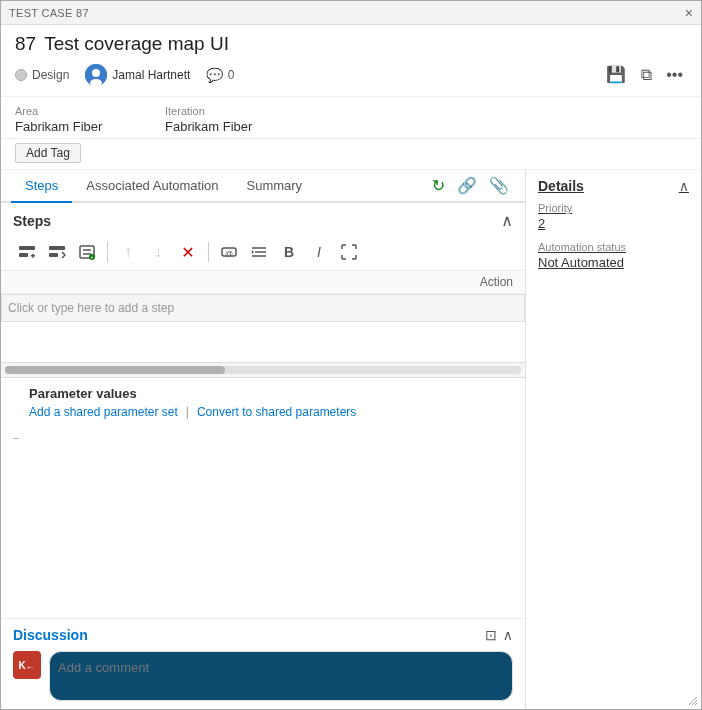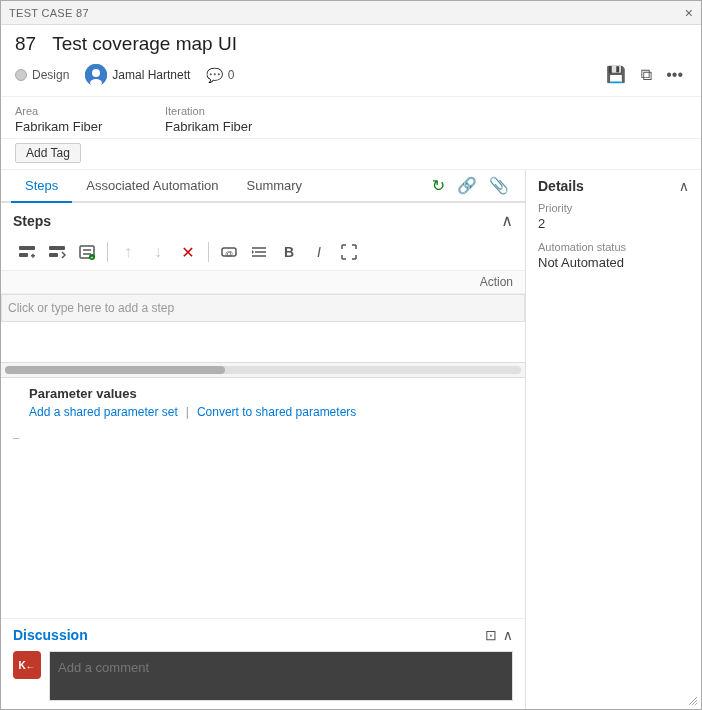--- a/index.html
+++ b/index.html
@@ -5,21 +5,21 @@
     * { box-sizing: border-box; margin: 0; padding: 0; }
     body { font-family: 'Segoe UI', Arial, sans-serif; font-size: 13px; background: #fff; color: #333; width: 702px; height: 710px; overflow: hidden; }
 
     .window { width: 702px; height: 710px; border: 1px solid #aaa; background: #fff; display: flex; flex-direction: column; position: relative; }
 
     .title-bar { background: #f3f3f3; border-bottom: 1px solid #ddd; padding: 4px 8px; display: flex; align-items: center; justify-content: space-between; height: 24px; }
     .title-bar-text { font-size: 11px; color: #666; text-transform: uppercase; letter-spacing: 0.3px; }
     .close-btn { font-size: 14px; color: #666; cursor: pointer; background: none; border: none; line-height: 1; }
 
     .work-item-header { padding: 8px 14px 6px 14px; border-bottom: 1px solid #eee; }
-    .work-item-id-title { display: flex; align-items: center; gap: 16px; font-size: 19px; font-weight: 300; color: #1e1e1e; margin-bottom: 8px; }
+    .work-item-id-title { display: flex; align-items: center; gap: 8px; font-size: 19px; font-weight: 300; color: #1e1e1e; margin-bottom: 8px; }
     .work-item-id { font-weight: 400; }
 
     .meta-bar { display: flex; align-items: center; gap: 16px; padding: 0 0 4px 0; }
     .status-badge { display: flex; align-items: center; gap: 5px; font-size: 12px; color: #555; }
     .status-dot { width: 12px; height: 12px; border-radius: 50%; background: #ccc; border: 1px solid #aaa; }
     .avatar-placeholder { width: 22px; height: 22px; background: #3a7dc9; border-radius: 50%; }
     .user-info { display: flex; align-items: center; gap: 5px; font-size: 12px; color: #333; }
     .comment-badge { display: flex; align-items: center; gap: 4px; font-size: 12px; color: #555; }
     .comment-icon { color: #e07040; font-size: 14px; }
     .toolbar-actions { margin-left: auto; display: flex; align-items: center; gap: 6px; }
@@ -72,23 +72,23 @@
     .param-sep { color: #999; }
 
     .discussion-section { padding: 8px 12px; border-top: 1px solid #eee; }
     .discussion-header { display: flex; align-items: center; justify-content: space-between; margin-bottom: 8px; }
     .discussion-title { font-size: 14px; font-weight: 600; color: #0078d4; }
     .discussion-icons { display: flex; align-items: center; gap: 6px; }
     .disc-icon { background: none; border: none; cursor: pointer; color: #555; font-size: 14px; }
 
     .comment-area { display: flex; gap: 8px; align-items: flex-start; }
     .user-avatar { width: 28px; height: 28px; background: #c0392b; border-radius: 4px; display: flex; align-items: center; justify-content: center; color: #fff; font-size: 12px; font-weight: bold; flex-shrink: 0; }
-    .comment-input { flex: 1; min-height: 50px; border: 1px solid #ddd; padding: 8px 8px; font-size: 13px; color: #aaa; font-family: 'Segoe UI', Arial, sans-serif; resize: none; outline: none; background: #404040; border-radius: 0; }
-
-    .side-panel { width: 175px; padding: 8px 12px; flex-shrink: 0; }
+    .comment-input { flex: 1; min-height: 50px; border: 1px solid #ddd; padding: 8px 8px; font-size: 13px; color: #aaa; font-family: 'Segoe UI', Arial, sans-serif; resize: none; outline: none; background: #0c4a6e; border-radius: 12px; }
+
+    .side-panel { width: 175px; padding: 8px 12px; flex-shrink: 0; text-decoration: underline; }
     .side-section-header { display: flex; align-items: center; justify-content: space-between; margin-bottom: 8px; }
     .side-section-title { font-size: 14px; font-weight: 600; color: #333; }
     .side-collapse { background: none; border: none; cursor: pointer; color: #555; font-size: 14px; }
     .detail-field { margin-bottom: 10px; }
     .detail-label { font-size: 11px; color: #888; margin-bottom: 2px; }
     .detail-value { font-size: 13px; color: #333; }
 
     .resize-handle { position: absolute; bottom: 0; right: 0; width: 14px; height: 14px; cursor: se-resize; }
     .resize-lines { position: absolute; bottom: 2px; right: 2px; }
   </style>

